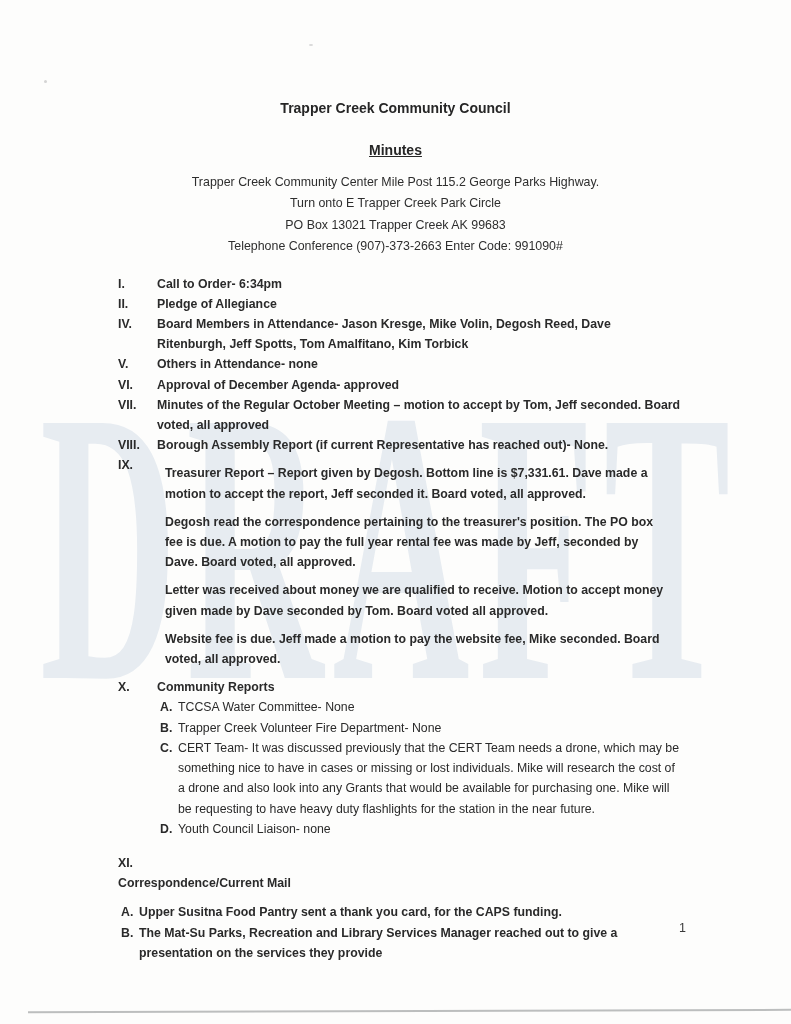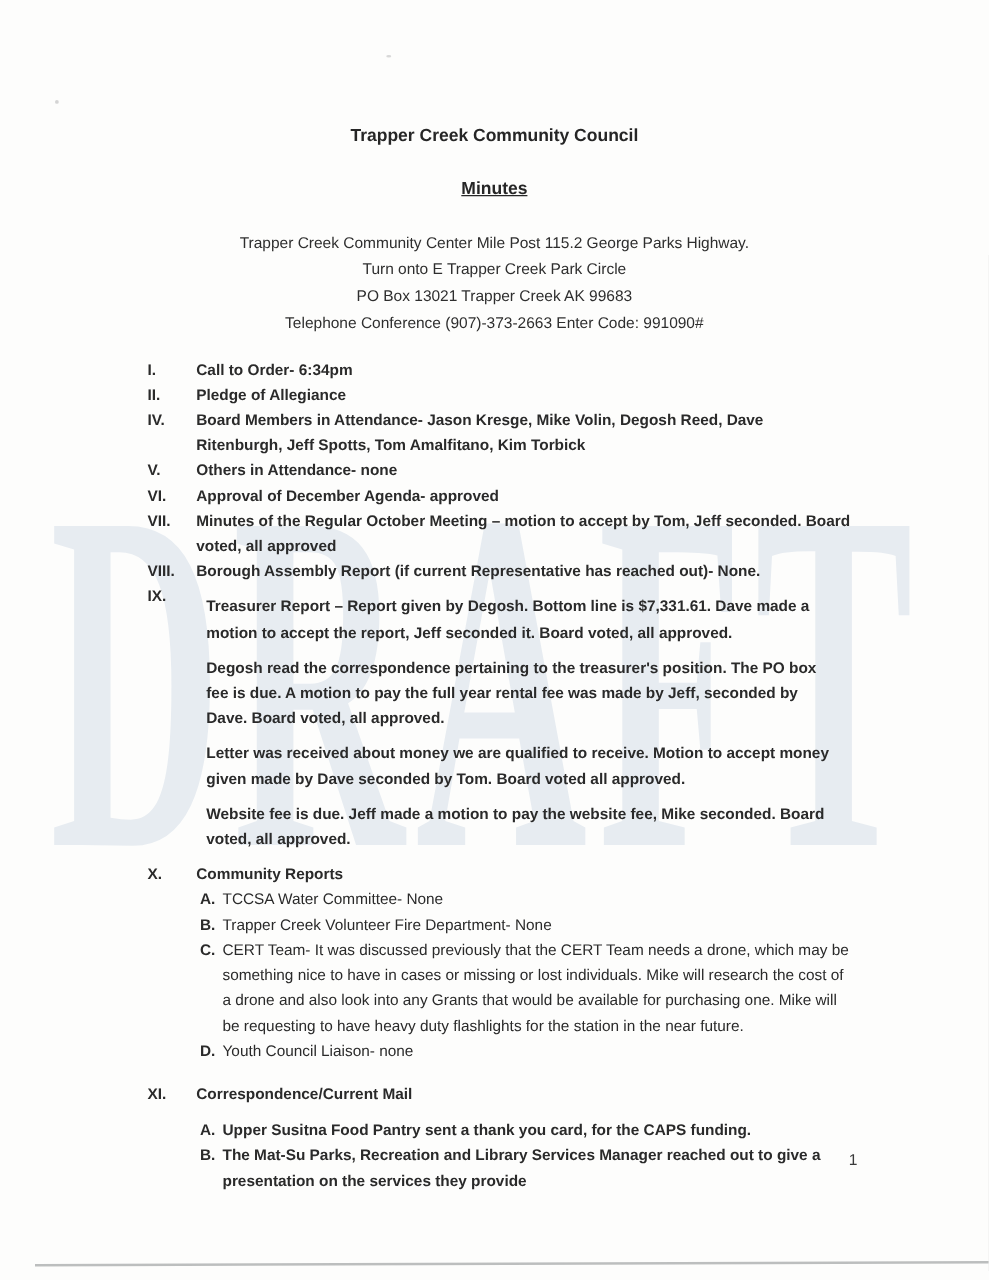--- a/index.html
+++ b/index.html
@@ -25,35 +25,35 @@
     transform:scaleY(2.05);
     transform-origin:top left;
     line-height:1;
     white-space:nowrap;
     user-select:none;
   }
   
   .doc-header{padding-top:97px;text-align:center;}
   .h-line{font-size:14px;font-weight:bold;line-height:22px;color:#262626;text-align:center;}
   .h-underline{text-decoration:underline;margin-top:20px;}
-  .address{margin-top:23px;font-size:12.4px;line-height:21.4px;color:#2e2e2e;}
+  .address{margin-top:11px;font-size:12.4px;line-height:21.4px;color:#2e2e2e;}
   
   .agenda{margin-top:16px;padding-left:118px;font-size:12.3px;line-height:20.2px;}
   .row{display:flex;align-items:flex-start;}
   .row .num{width:39px;flex:none;font-weight:bold;}
   .row .body{width:525px;}
   .bold{font-weight:bold;}
   .para{margin:8px;}
   .subs{margin-left:3px;}
   .sub{display:flex;align-items:flex-start;}
   .sub .letter{width:18px;flex:none;font-weight:bold;}
   .sub .subbody{width:503px;}
   .subs-regular .subbody{font-weight:normal;}
   .subs-bold .letter,.subs-bold .subbody{font-weight:bold;}
-  .gap-top{margin-top:14px;}
+  .gap-top{margin-top:14px;flex-direction:column;}
   .subs-gap{margin-top:9px;}
   
   .page-number{position:absolute;z-index:1;top:921px;left:679px;font-size:12.5px;color:#3a3a3a;}
   .scan-line{position:absolute;z-index:1;top:1010px;left:28px;width:770px;height:1.6px;background:#bcbebe;transform:rotate(-0.18deg);}
   .speck-a{position:absolute;top:44px;left:309px;width:4px;height:2px;background:#d8d8d8;border-radius:50%;}
   .speck-b{position:absolute;top:80px;left:44px;width:3px;height:3px;background:#d4d4d4;border-radius:50%;}
 </style>
 </head>
 <body>
 

